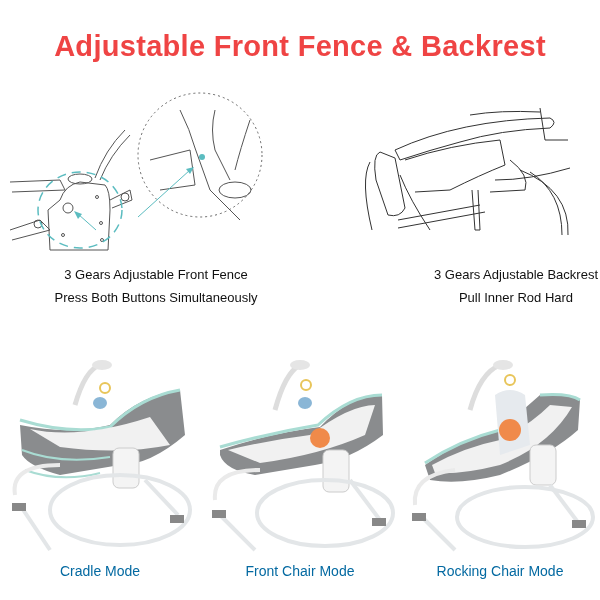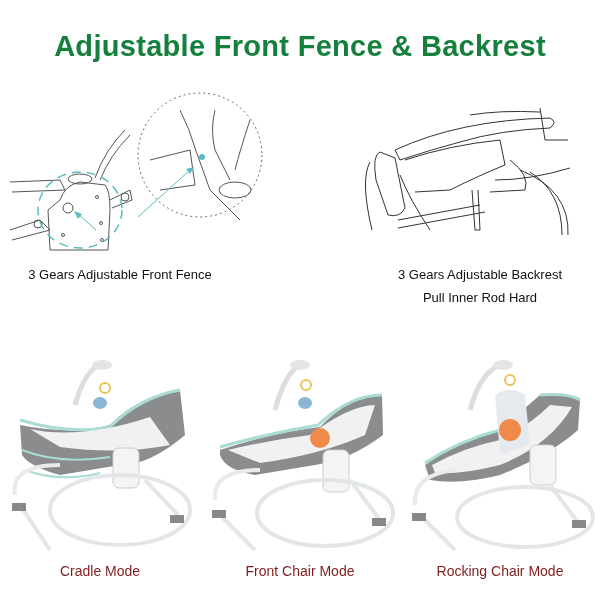--- a/index.html
+++ b/index.html
@@ -1,20 +1,20 @@
 <!DOCTYPE html>
 <html><head>
 <meta charset="utf-8">
 <style>
   html,body{margin:0;padding:0;background:#fff;}
   body{width:600px;height:600px;position:relative;overflow:hidden;font-family:"Liberation Sans",sans-serif;}
-  .title{position:absolute;left:0;top:30px;width:600px;text-align:center;font-size:29px;font-weight:bold;color:#15803d;letter-spacing:0.3px;}
+  .title{position:absolute;left:0;top:30px;width:600px;text-align:center;font-size:29px;font-weight:bold;color:#ef4444;letter-spacing:0.3px;}
   .diagram{position:absolute;}
-  .caption{position:absolute;text-align:center;font-size:13px;color:#111;line-height:23px;}
-  .mode-label{position:absolute;text-align:center;font-size:14px;color:#7f1d1d;}
+  .caption{position:absolute;text-align:center;font-size:13px;color:#111;line-height:23px;padding-left:36px;}
+  .mode-label{position:absolute;text-align:center;font-size:14px;color:#0369a1;}
   svg{display:block;}
 </style>
 </head>
 <body>
 
 <div class="title">Adjustable Front Fence &amp; Backrest</div>
 
 <div class="diagram" style="left:0;top:90px;width:300px;height:170px;">
   <svg width="300" height="170" viewBox="0 0 300 170" fill="none" stroke="#555" stroke-width="1">
 
@@ -44,20 +44,21 @@
     <circle cx="38" cy="134" r="4"></circle>
     <circle cx="125" cy="107" r="4"></circle>
 
     <ellipse cx="80" cy="120" rx="42" ry="38" stroke="#5bbcc0" stroke-width="1.5" stroke-dasharray="9,6"></ellipse>
     <line x1="96" y1="140" x2="78" y2="124" stroke="#5bbcc0"></line>
     <polygon points="74,121 78,129 82,124" fill="#5bbcc0" stroke="none"></polygon>
   </svg>
 </div>
 <div class="caption" style="left:0;top:263px;width:240px;">
   <div>3 Gears Adjustable Front Fence</div>
+  <div>Press Both Buttons Simultaneously</div>
 </div>
 
 <div class="diagram" style="left:300px;top:80px;width:300px;height:180px;">
   <svg width="300" height="180" viewBox="0 0 300 180" fill="none" stroke="#333" stroke-width="1">
     <path d="M95 70 Q160 40 250 38 Q258 42 250 48 Q200 50 160 62 Q130 70 100 80 Z"></path>
     <path d="M170 35 Q200 30 240 32"></path>
     <path d="M240 28 L245 60 L268 60"></path>
     <path d="M105 80 Q150 65 200 60 L205 85 Q180 95 150 110 L115 112"></path>
     <path d="M210 80 Q230 95 225 110 L190 112"></path>
     <path d="M80 72 Q72 75 76 100 L88 135 Q100 138 105 128 L95 78 Z"></path>

